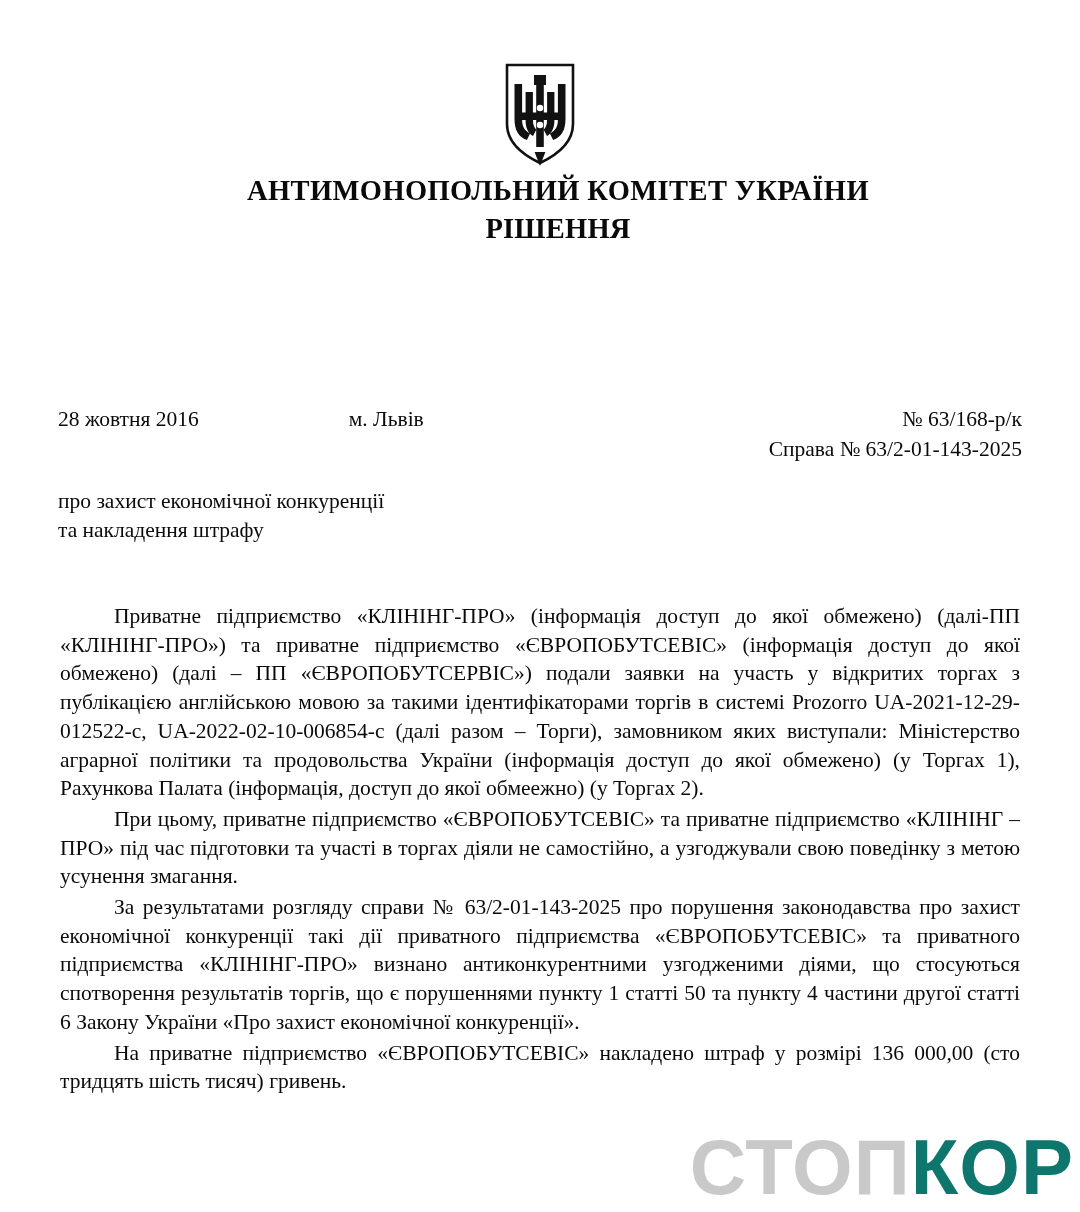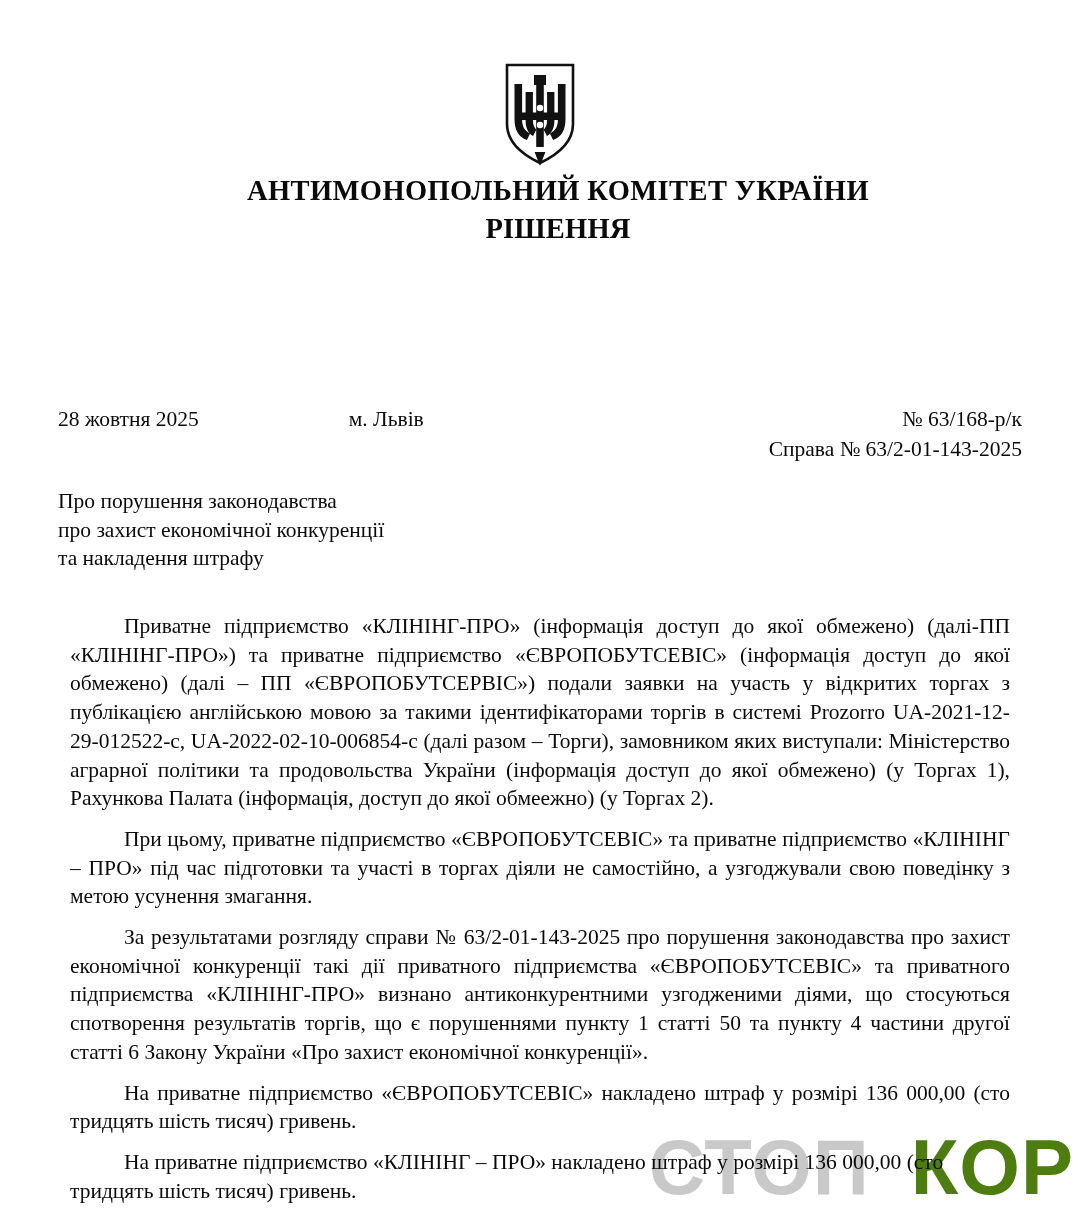--- a/index.html
+++ b/index.html
@@ -29,21 +29,21 @@
     font-family: "Liberation Sans", "DejaVu Sans", sans-serif;
     font-weight: 700;
     font-size: 78px;
     letter-spacing: 1px;
     line-height: 1;
     color: #c9c9c9;
     user-select: none;
     pointer-events: none;
     white-space: nowrap;
   }
-  .watermark .wm-dark { color: #4d7c0f; margin-left: 41px; }
+  .watermark .wm-dark { color: #0f766e; }
 
   
   .emblem-wrap {
     position: absolute;
     top: 62px;
     left: 0;
     right: 0;
     display: flex;
     justify-content: center;
   }
@@ -100,21 +100,21 @@
   
   .body {
     position: absolute;
     top: 600px;
     left: 58px;
     width: 964px;
     font-size: 21.5px;
     line-height: 28.7px;
   }
   .body p {
-    margin: 12px;
+    margin: 2px;
     text-align: justify;
     text-indent: 54px;
     text-justify: inter-word;
   }
   .body p:last-child { text-align: left; }
   .body p.justify-last { text-align: justify; }
 </style>
 </head>
 <body>
 
@@ -153,34 +153,32 @@
     </svg>
   </div>
 
   <div class="header">
     <div class="line-1">АНТИМОНОПОЛЬНИЙ   КОМІТЕТ   УКРАЇНИ</div>
     <div class="line-3">РІШЕННЯ</div>
   </div>
 
   <div class="meta">
     <div class="meta-row">
-      <span class="meta-left">28 жовтня 2025</span>
+      <span class="meta-left">28 жовтня 2016</span>
       <span class="meta-city">м. Львів</span>
       <span class="meta-right">№ 63/168-р/к</span>
     </div>
     <div class="meta-case">Справа № 63/2-01-143-2025</div>
   </div>
 
   <div class="subject">
-    <div>Про порушення законодавства</div>
     <div>про захист економічної конкуренції</div>
     <div>та накладення штрафу</div>
   </div>
 
   <div class="body">
     <p class="justify-last">Приватне підприємство «КЛІНІНГ-ПРО» (інформація доступ до якої обмежено) (далі-ПП «КЛІНІНГ-ПРО») та приватне підприємство «ЄВРОПОБУТСЕВІС» (інформація доступ до якої обмежено) (далі – ПП «ЄВРОПОБУТСЕРВІС») подали заявки на участь у відкритих торгах з публікацією англійською мовою за такими ідентифікаторами торгів в системі Prozorro UA-2021-12-29-012522-c, UA-2022-02-10-006854-c (далі разом – Торги), замовником яких виступали: Міністерство аграрної політики та продовольства України (інформація доступ до якої обмежено) (у Торгах 1), Рахункова Палата (інформація, доступ до якої обмеежно) (у Торгах 2).</p>
     <p class="justify-last">При цьому, приватне підприємство  «ЄВРОПОБУТСЕВІС» та приватне підприємство «КЛІНІНГ – ПРО» під час підготовки та участі в торгах  діяли не самостійно, а узгоджували свою поведінку з метою усунення змагання.</p>
     <p class="justify-last">За результатами розгляду справи № 63/2-01-143-2025 про порушення законодавства про захист економічної конкуренції такі дії приватного підприємства «ЄВРОПОБУТСЕВІС» та приватного підприємства «КЛІНІНГ-ПРО» визнано антиконкурентними узгодженими діями, що стосуються спотворення результатів торгів, що є порушеннями пункту 1 статті 50 та пункту 4 частини другої статті 6 Закону України «Про захист економічної конкуренції».</p>
     <p class="justify-last">На приватне підприємство «ЄВРОПОБУТСЕВІС» накладено штраф у розмірі 136 000,00 (сто тридцять шість тисяч)  гривень.</p>
-    <p>На приватне підприємство «КЛІНІНГ – ПРО» накладено штраф у розмірі 136 000,00 (сто тридцять шість тисяч) гривень.</p>
   </div>
 
 </div>
 
 </body></html>

